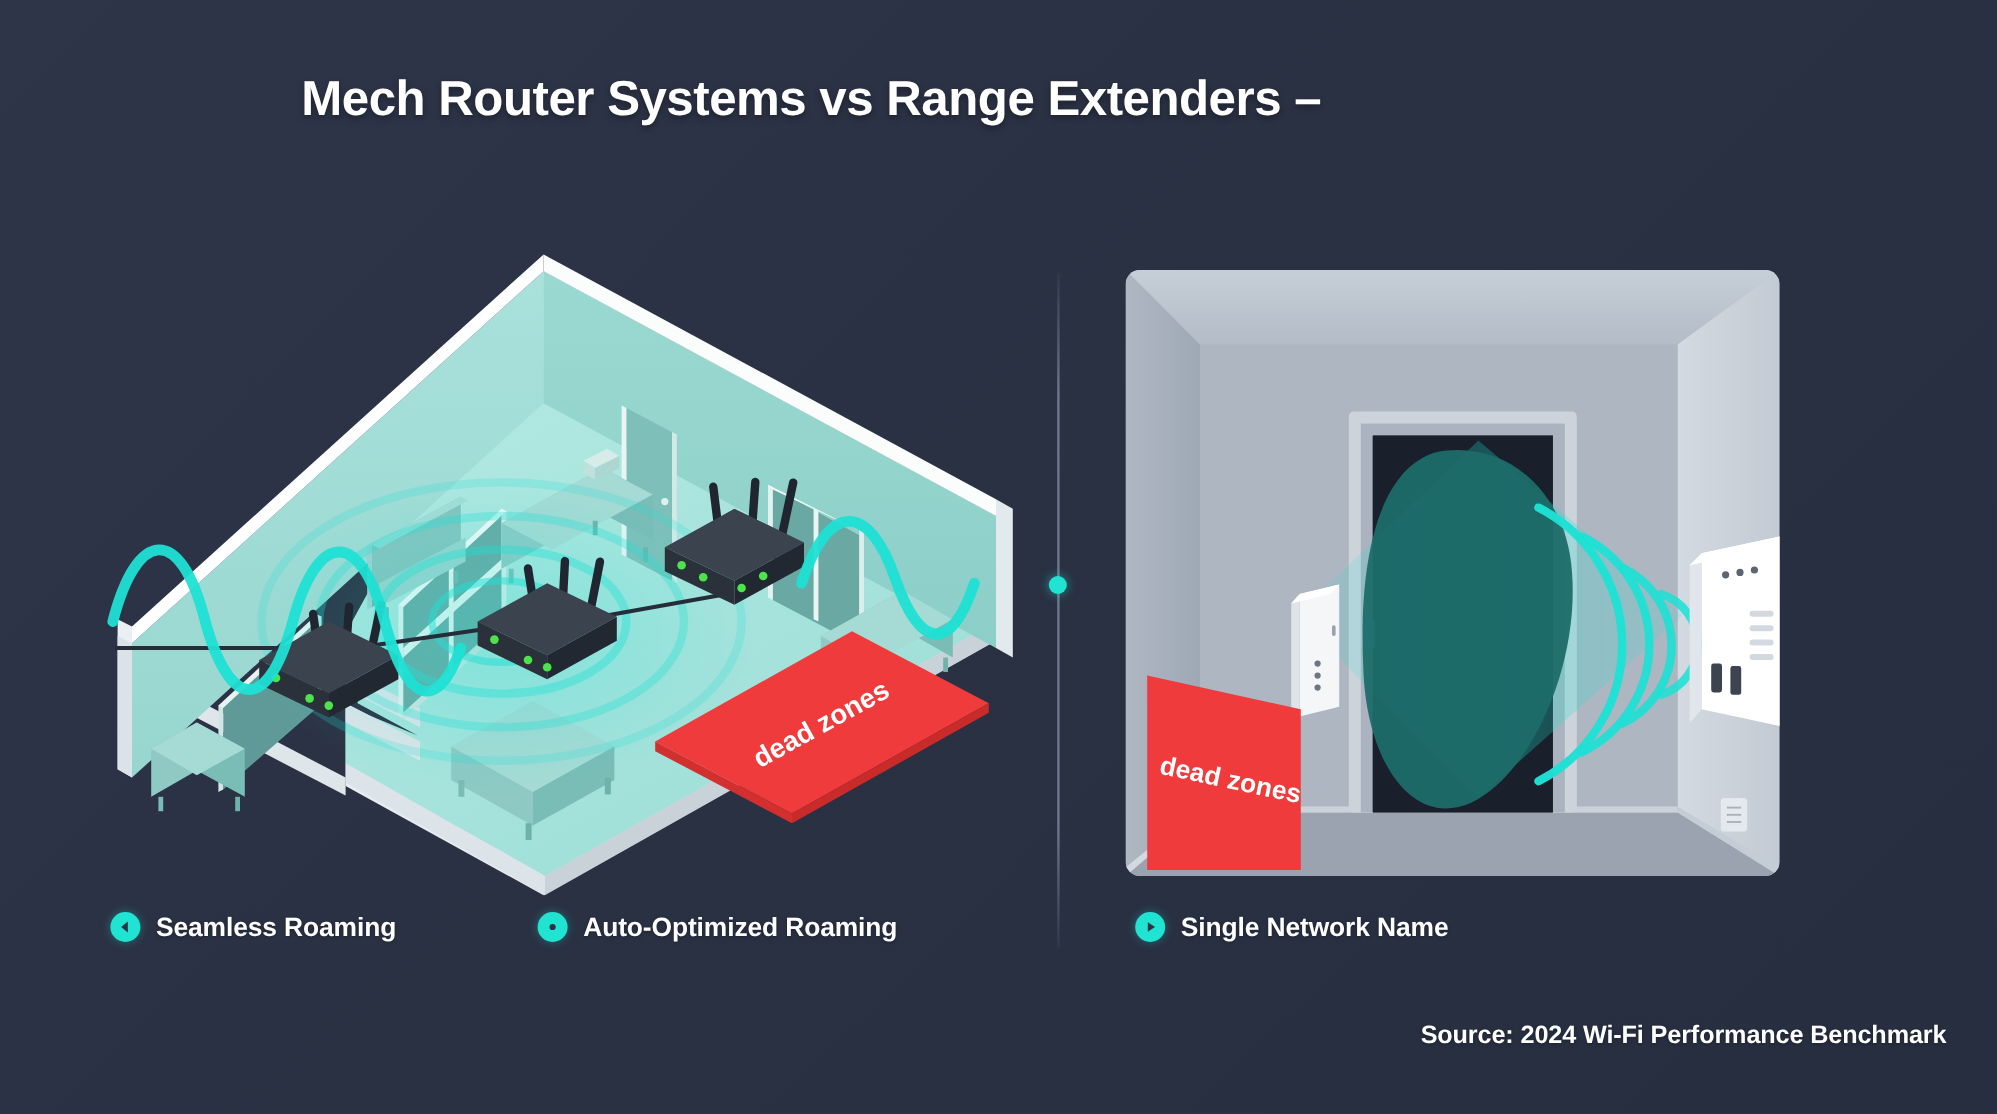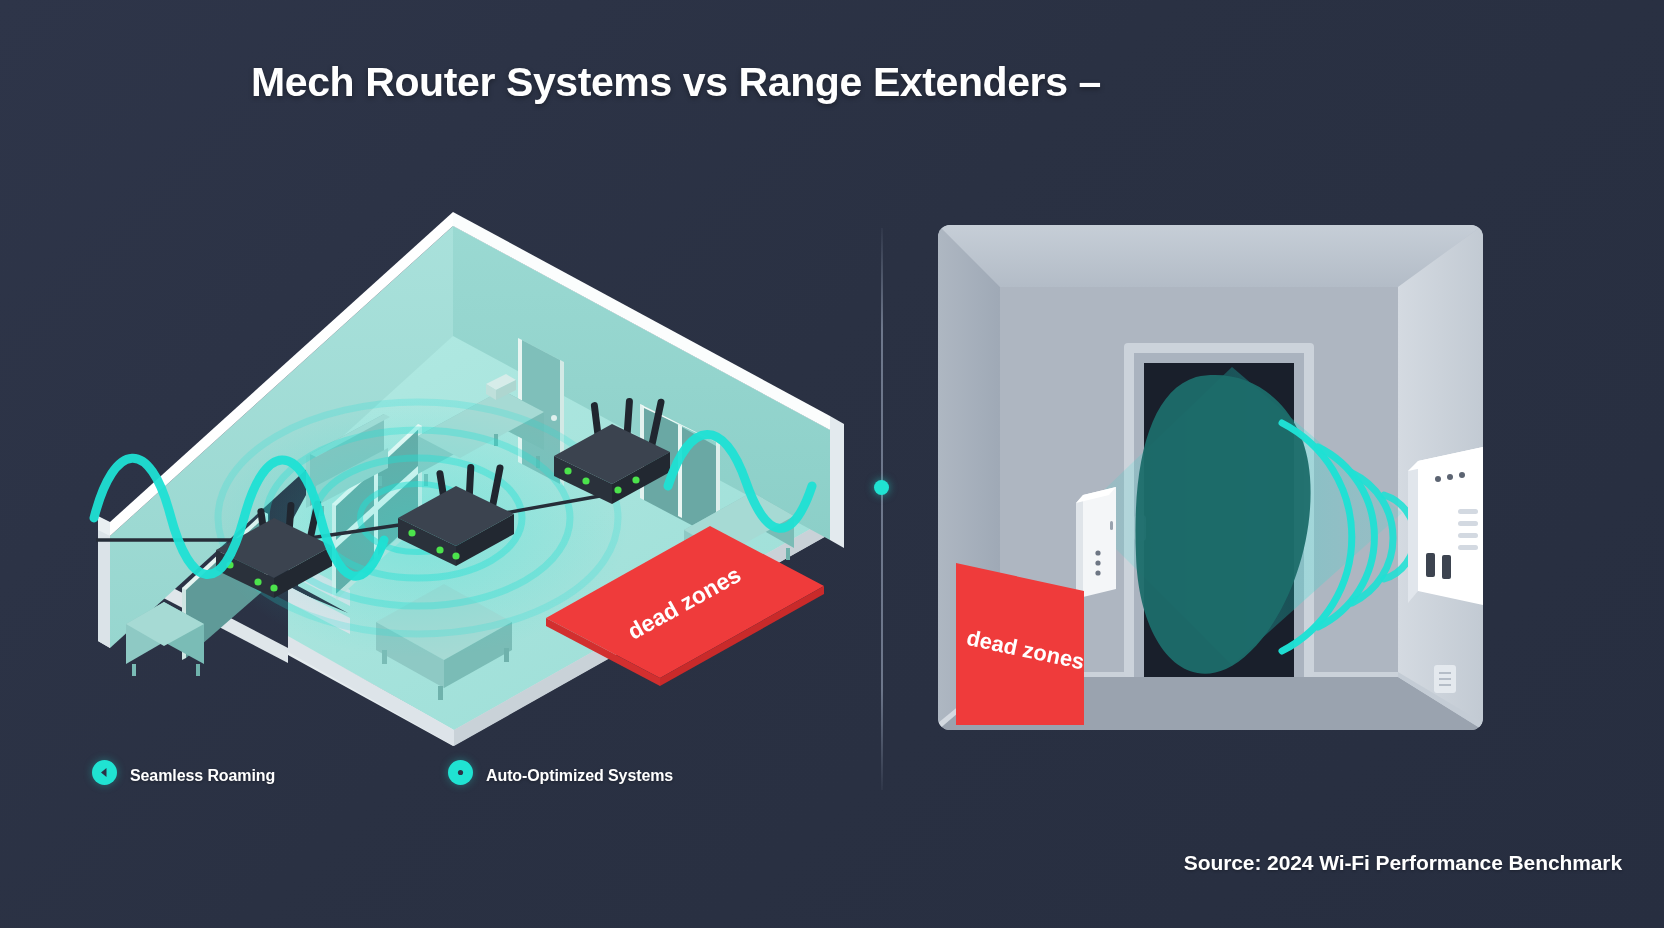--- a/index.html
+++ b/index.html
@@ -52,23 +52,23 @@
   
   .panel { position: absolute; }
   #panel-left  { left: 88px;  top: 218px; width: 760px; height: 520px; }
   #panel-right { left: 938px; top: 225px; width: 545px; height: 505px; }
 
   .panel svg { display: block; overflow: visible; }
 
   
   .legend-item {
     position: absolute;
-    display: flex; align-items: flex-end; gap: 13px;
+    display: flex; align-items: flex-start; gap: 13px;
     color: #ffffff;
-    font-size: 16px;
+    font-size: 22px;
     font-weight: bold;
     letter-spacing: -0.1px;
     white-space: nowrap;
     text-shadow: 0 1px 3px rgba(0,0,0,0.3);
   }
   #legend-0 { left: 92px;  top: 760px; }
   #legend-1 { left: 448px; top: 760px; }
   #legend-2 { left: 946px; top: 760px; }
 
   .legend-icon {
@@ -431,19 +431,27 @@
     </span>
     <span>Seamless Roaming</span>
   </div>
 
   <div class="legend-item" id="legend-1">
     <span class="legend-icon">
       <svg width="11" height="11" viewBox="0 0 11 11">
         <circle cx="5.5" cy="5.5" r="2.6" fill="#2b3246"></circle>
       </svg>
     </span>
-    <span>Auto-Optimized Systems</span>
+    <span>Auto-Optimized Roaming</span>
   </div>
 
+  <div class="legend-item" id="legend-2">
+    <span class="legend-icon">
+      <svg width="11" height="11" viewBox="0 0 11 11">
+        <polygon points="3.5,1.5 3.5,9.5 9.5,5.5" fill="#2b3246"></polygon>
+      </svg>
+    </span>
+    <span>Single Network Name</span>
+  </div>
 
   <div id="source">Source: 2024 Wi-Fi Performance Benchmark</div>
 
 </div>
 
 </body></html>

